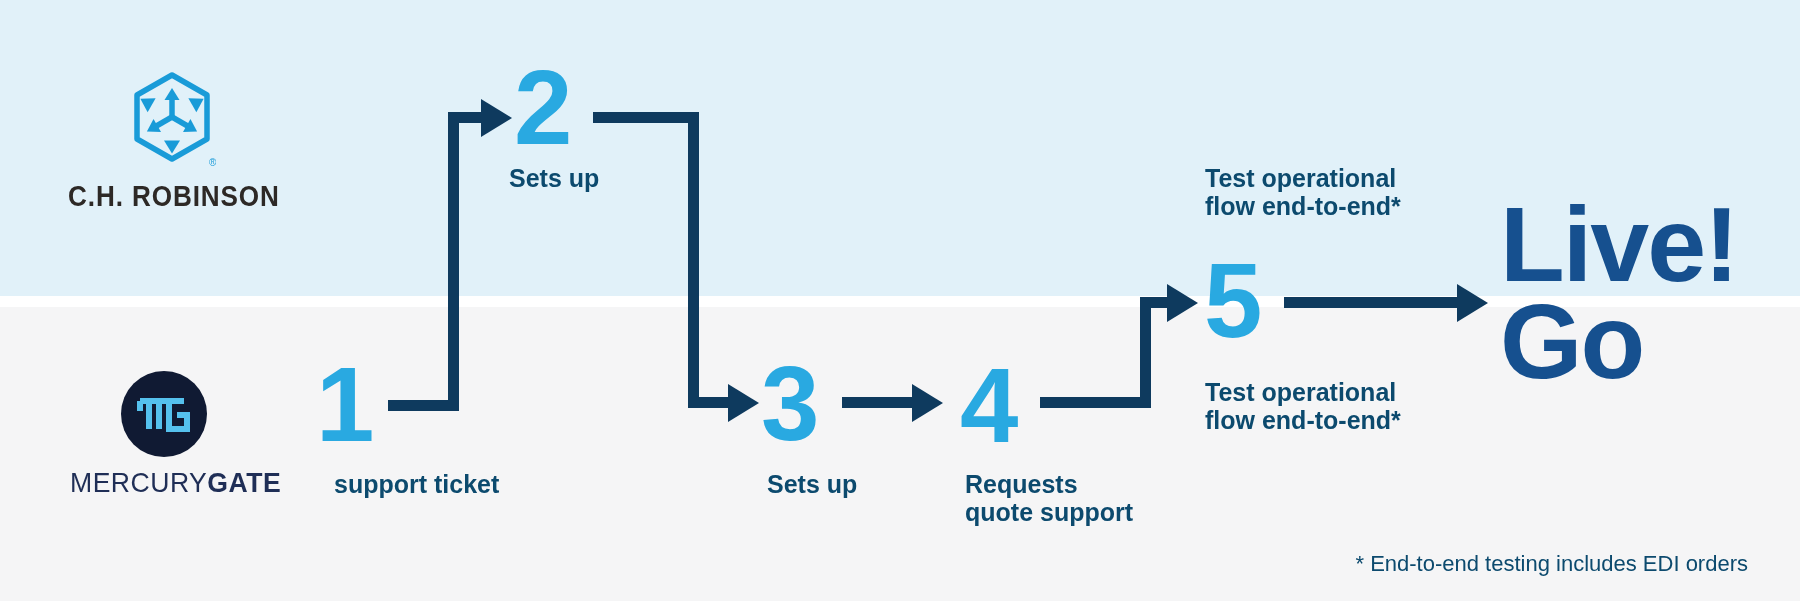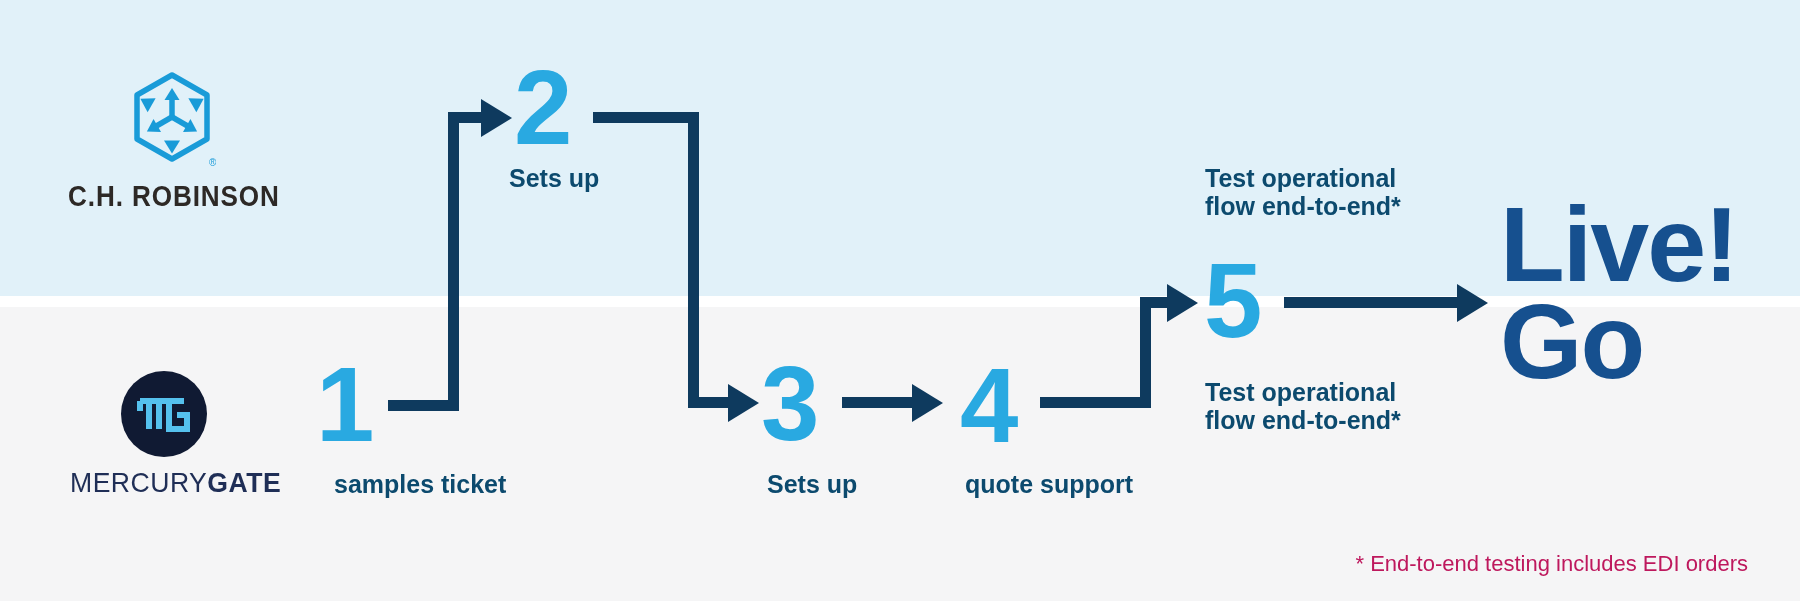--- a/index.html
+++ b/index.html
@@ -26,21 +26,21 @@
   .lbl { position:absolute; font-weight:700; font-size:25px; line-height:28px; color:#0c4a6e; }
   .lbl span { display:block; white-space:nowrap; }
 
   
   .golive { position:absolute; left:1500px; top:196px; font-weight:700;
             font-size:106px; line-height:97px; letter-spacing:-2px; color:#16508F; }
   .golive span { display:block; white-space:nowrap; }
 
   
   .footnote { position:absolute; right:52px; top:551px; font-size:22px; line-height:26px;
-              color:#be185d; white-space:nowrap; }
+              color:#0c4a6e; white-space:nowrap; }
 
   
   .chr-hex  { position:absolute; left:132px; top:70px; }
   .chr-word { position:absolute; left:68px; top:180px; font-weight:700; font-size:29px;
               line-height:32px; letter-spacing:1px; color:#2D2926;
               transform:scaleX(0.9); transform-origin:left top; white-space:nowrap; }
 
   
   .mg-circle { position:absolute; left:121px; top:371px; width:86px; height:86px;
                border-radius:50%; background:#101A33; }
@@ -125,29 +125,30 @@
     <div class="head" style="left:1457px; top:284px"></div>
   </div>
 
   <div class="num" style="left:316px; top:352px">1</div>
   <div class="num" style="left:514px; top:55px">2</div>
   <div class="num" style="left:761px; top:351px">3</div>
   <div class="num" style="left:960px; top:353px">4</div>
   <div class="num" style="left:1204px; top:248px">5</div>
 
   <div class="lbl" style="left:334px; top:470px">
-    <span>samples ticket</span>
+    <span>support ticket</span>
   </div>
   <div class="lbl" style="left:509px; top:164px">
     <span>Sets up</span>
   </div>
   <div class="lbl" style="left:767px; top:470px">
     <span>Sets up</span>
   </div>
   <div class="lbl" style="left:965px; top:470px">
+    <span>Requests</span>
     <span>quote support</span>
   </div>
   <div class="lbl" style="left:1205px; top:164px">
     <span>Test operational</span>
     <span>flow end-to-end*</span>
   </div>
   <div class="lbl" style="left:1205px; top:378px">
     <span>Test operational</span>
     <span>flow end-to-end*</span>
   </div>

